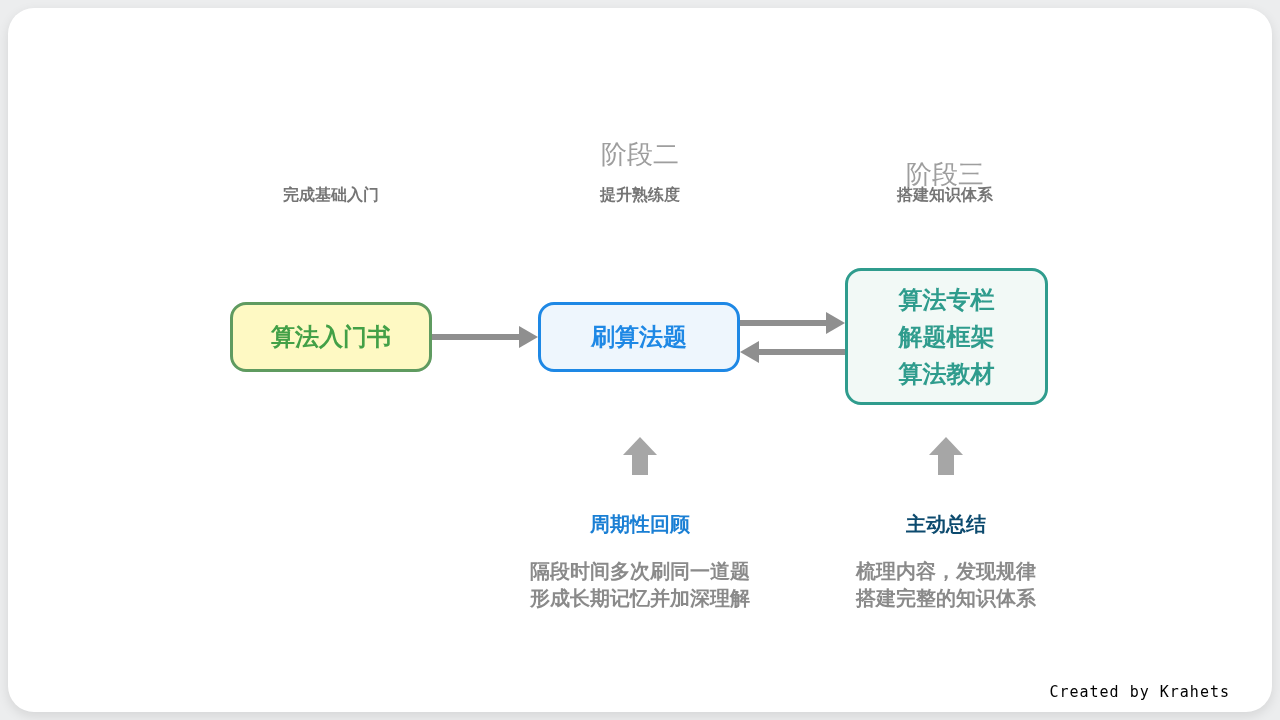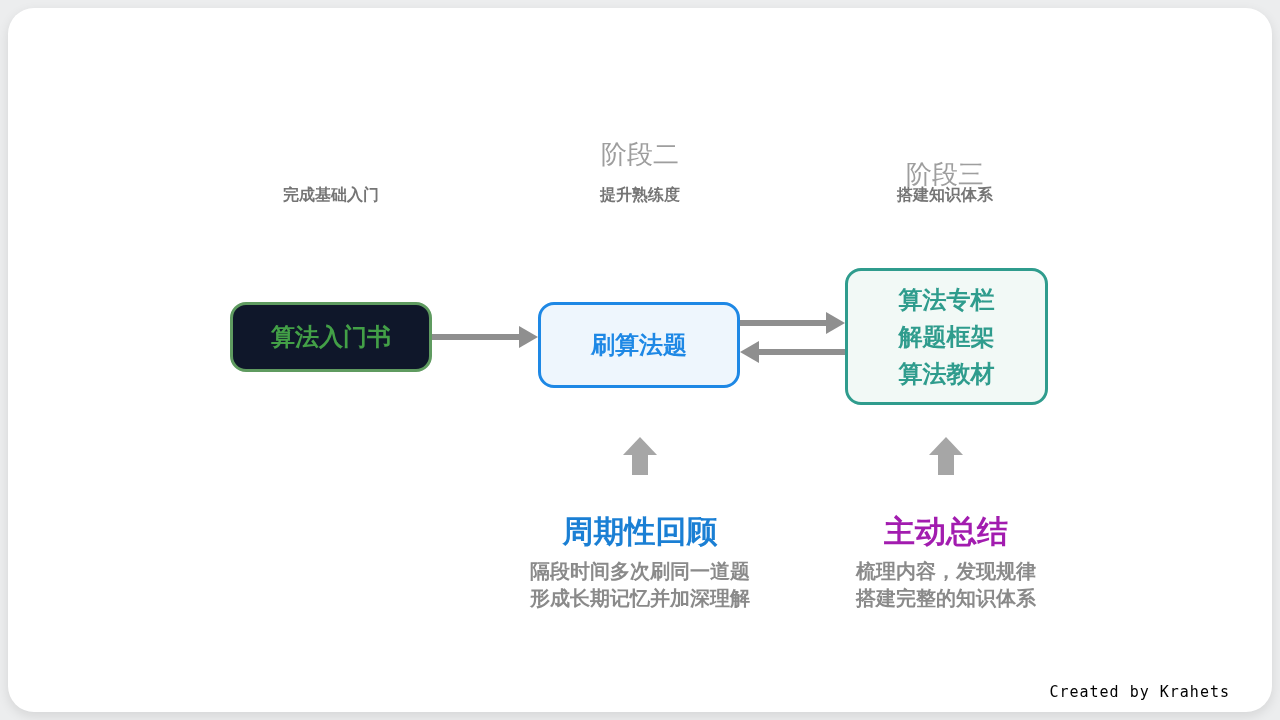--- a/index.html
+++ b/index.html
@@ -42,21 +42,21 @@
     position: absolute;
     border-radius: 16px;
     display: flex;
     flex-direction: column;
     align-items: center;
     justify-content: center;
     font-size: 24px;
     font-weight: 700;
     text-align: center;
   }
-  .node-green  { border: 3px solid #5f9b60; background: #0f172a; color: #43a047; }
+  .node-green  { border: 3px solid #5f9b60; background: #fef9c3; color: #43a047; }
   .node-blue   { border: 3px solid #1e88e5; background: #eef6fd; color: #1e88e5; }
   .node-teal   { border: 3px solid #2f9c8d; background: #f2f9f6; color: #2f9c8d; }
   .node-line { line-height: 37px; }
 
   
   .h-arrow { position: absolute; height: 24px; }
   .h-arrow .stem {
     position: absolute; top: 50%; transform: translateY(-50%);
     height: 6px; background: #8f8f8f;
   }
@@ -84,25 +84,25 @@
     position: absolute; top: 18px; left: 9px;
     width: 16px; height: 20px;
     background: #a6a6a6;
   }
 
   
   .anno-label {
     position: absolute;
     width: 320px;
     text-align: center;
-    font-size: 31px;
+    font-size: 20px;
     font-weight: 700;
   }
   .anno-label.blue { color: #1a7fd4; }
-  .anno-label.teal { color: #a21caf; }
+  .anno-label.teal { color: #0c4a6e; }
   .anno-desc {
     position: absolute;
     width: 340px;
     text-align: center;
     font-size: 20px;
     line-height: 27px;
     color: #8a8a8a;
     font-weight: 700;
   }
 
@@ -131,21 +131,21 @@
 
   <div class="node node-green" style="left:222px; top:294px; width:202px; height:70px;">
     <span>算法入门书</span>
   </div>
 
   <div class="h-arrow dir-right" style="left:424px; top:317px; width:106px;">
     <div class="stem"></div>
     <div class="head"></div>
   </div>
 
-  <div class="node node-blue" style="left:530px; top:294px; width:202px; height:86px;">
+  <div class="node node-blue" style="left:530px; top:294px; width:202px; height:70px;">
     <span>刷算法题</span>
   </div>
 
   <div class="h-arrow dir-right" style="left:732px; top:303px; width:105px;">
     <div class="stem"></div>
     <div class="head"></div>
   </div>
   <div class="h-arrow dir-left" style="left:732px; top:332px; width:105px;">
     <div class="stem"></div>
     <div class="head"></div>

